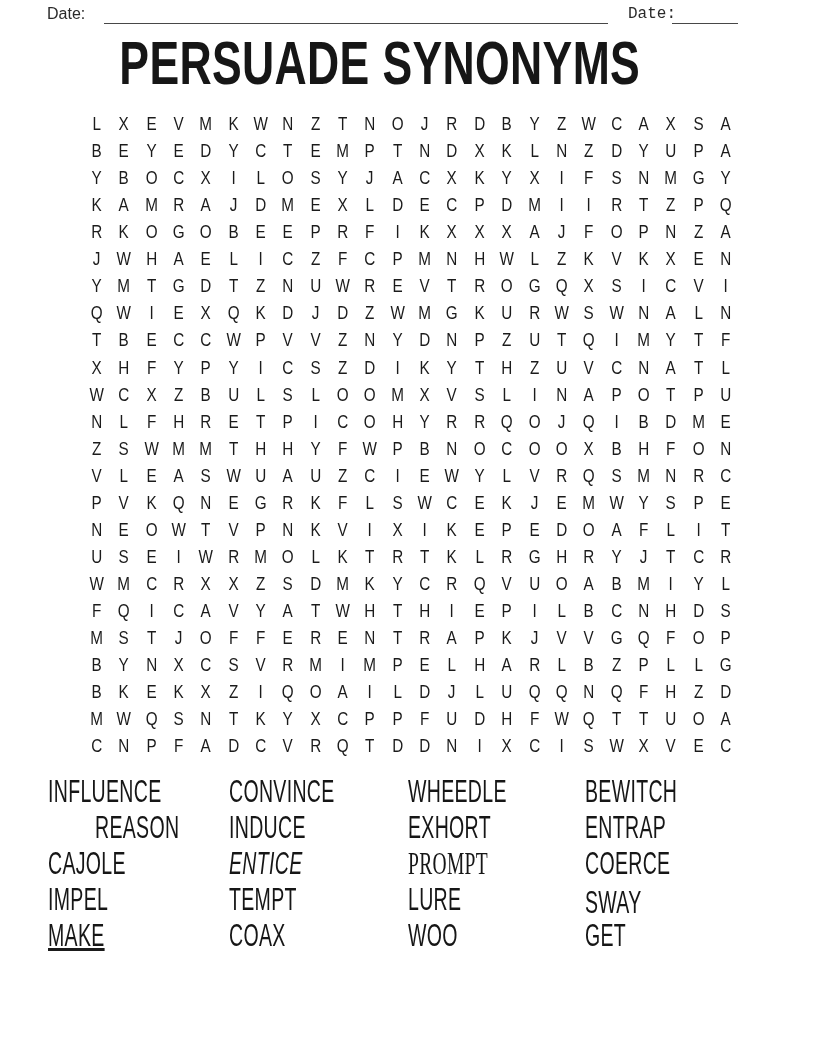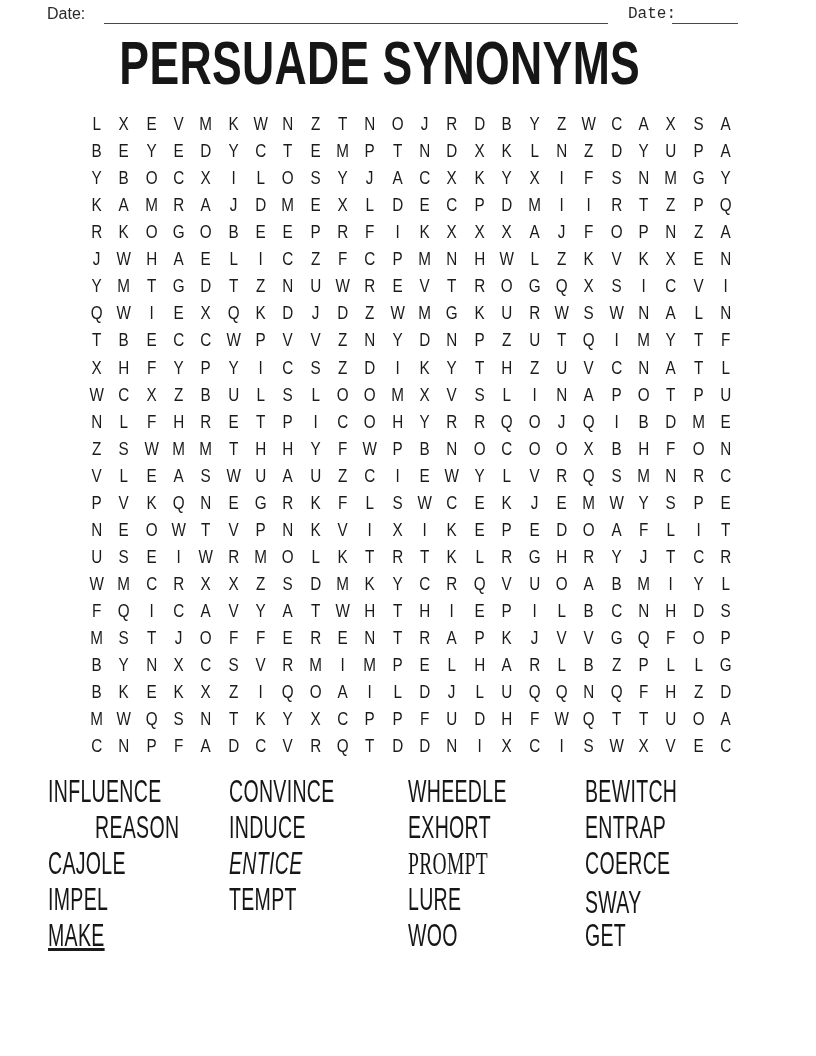--- a/index.html
+++ b/index.html
@@ -662,20 +662,23 @@
       </div>
       <div class="word" style="grid-area: 2 / 2;">
         <span>INDUCE</span>
       </div>
       <div class="word" style="grid-area: 3 / 2; font-style: italic;">
         <span>ENTICE</span>
       </div>
       <div class="word" style="grid-area: 4 / 2; text-align: center;">
         <span>TEMPT</span>
       </div>
+      <div class="word" style="grid-area: 5 / 2;">
+        <span>COAX</span>
+      </div>
       <div class="word" style="grid-area: 1 / 3;">
         <span>WHEEDLE</span>
       </div>
       <div class="word" style="grid-area: 2 / 3;">
         <span>EXHORT</span>
       </div>
       <div class="word" style="grid-area: 3 / 3; font-family: Liberation Serif, serif;">
         <span>PROMPT</span>
       </div>
       <div class="word" style="grid-area: 4 / 3;">

